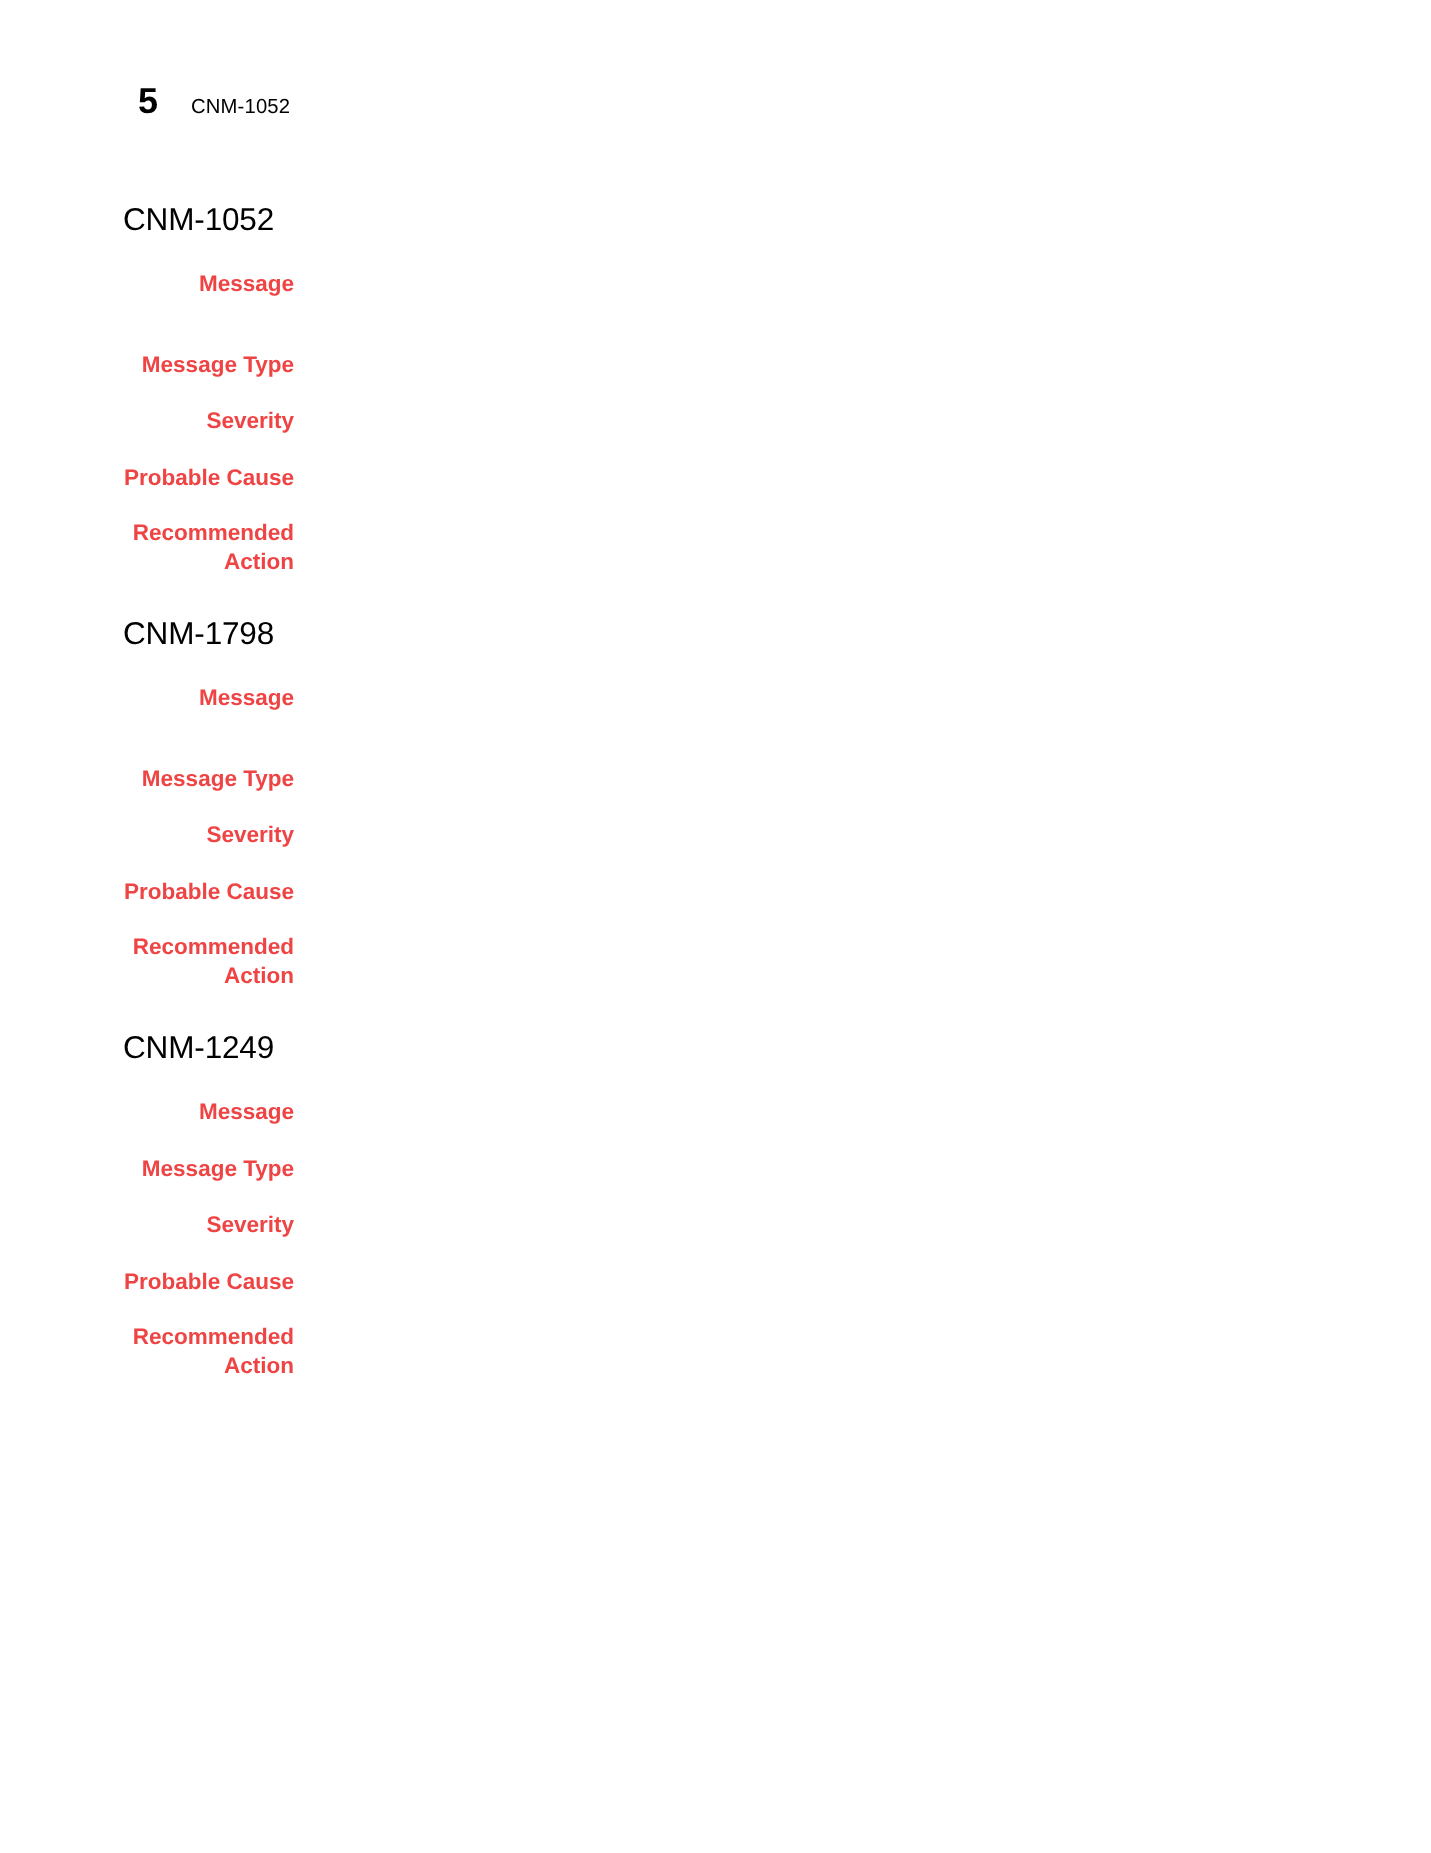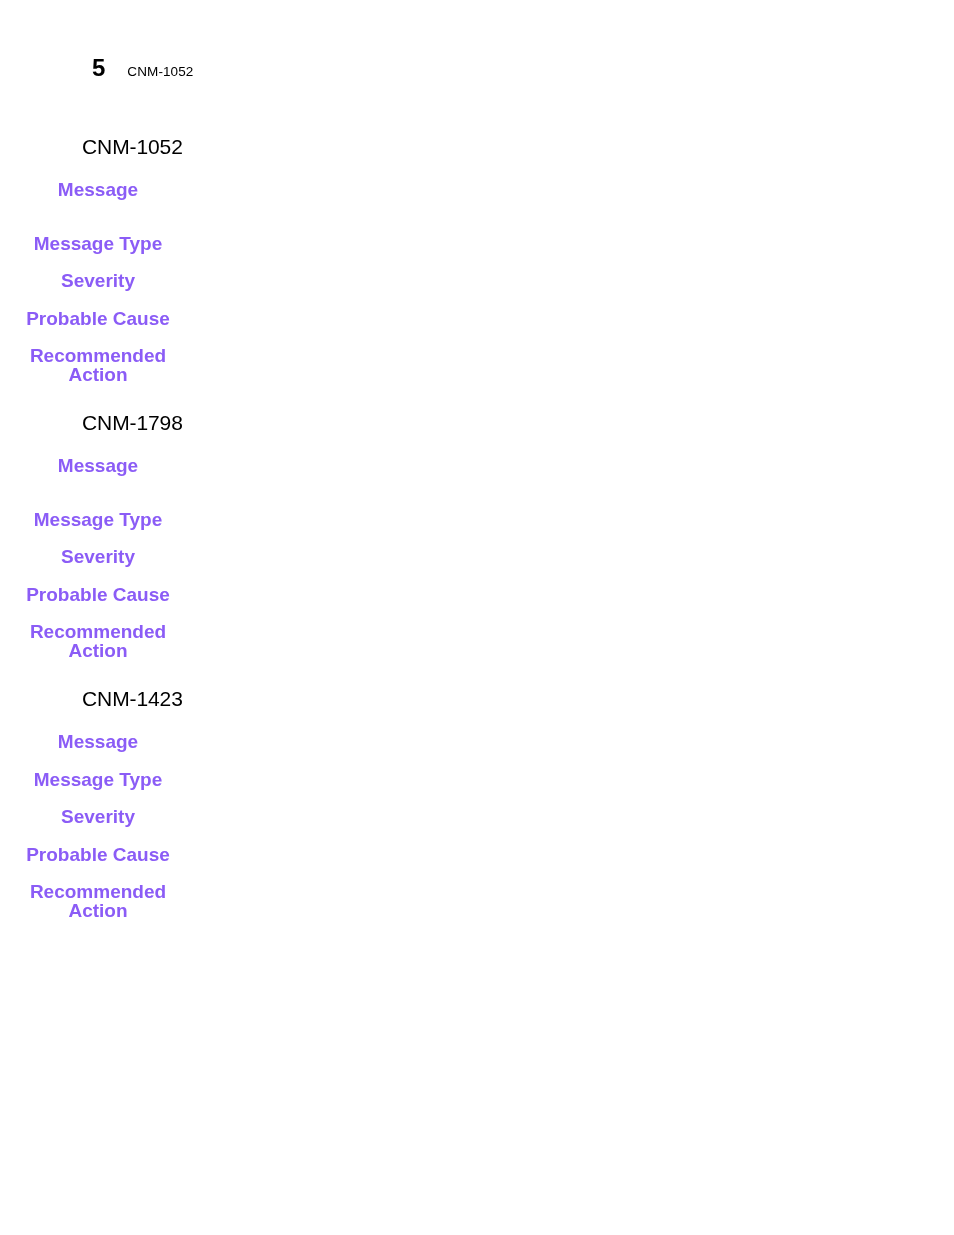--- a/index.html
+++ b/index.html
@@ -83,27 +83,27 @@
     position: absolute;
     left: 0;
     width: 954px;
     display: flex;
     align-items: flex-start;
   }
 
   .field-label {
     width: 196px;
     flex: 0 0 196px;
-    text-align: center;
-    font-size: 19px;
+    text-align: right;
+    font-size: 15px;
     font-weight: bold;
     line-height: 18.5px;
     letter-spacing: 0px;
     white-space: pre-line;
-    color: #8b5cf6;
+    color: #ef4444;
   }
 
   .field-value {
     flex: 1 1 auto;
     margin-left: 16px;
     padding-right: 80px;
     font-size: 13.5px;
     font-weight: normal;
     line-height: 18.5px;
     color: #000000;
@@ -171,21 +171,21 @@
             <div class="field-value"></div>
           </div>
           <div class="field-row" style="top: 212px;">
             <div class="field-label">Recommended
 Action</div>
             <div class="field-value"></div>
           </div>
         </div>
       </div>
       <div class="section" style="top: 687px;">
-        <div class="section-heading">CNM-1423</div>
+        <div class="section-heading">CNM-1249</div>
         <div class="field-list">
           <div class="field-row" style="top: 46px;">
             <div class="field-label">Message</div>
             <div class="field-value"></div>
           </div>
           <div class="field-row" style="top: 84px;">
             <div class="field-label">Message Type</div>
             <div class="field-value"></div>
           </div>
           <div class="field-row" style="top: 121px;">

